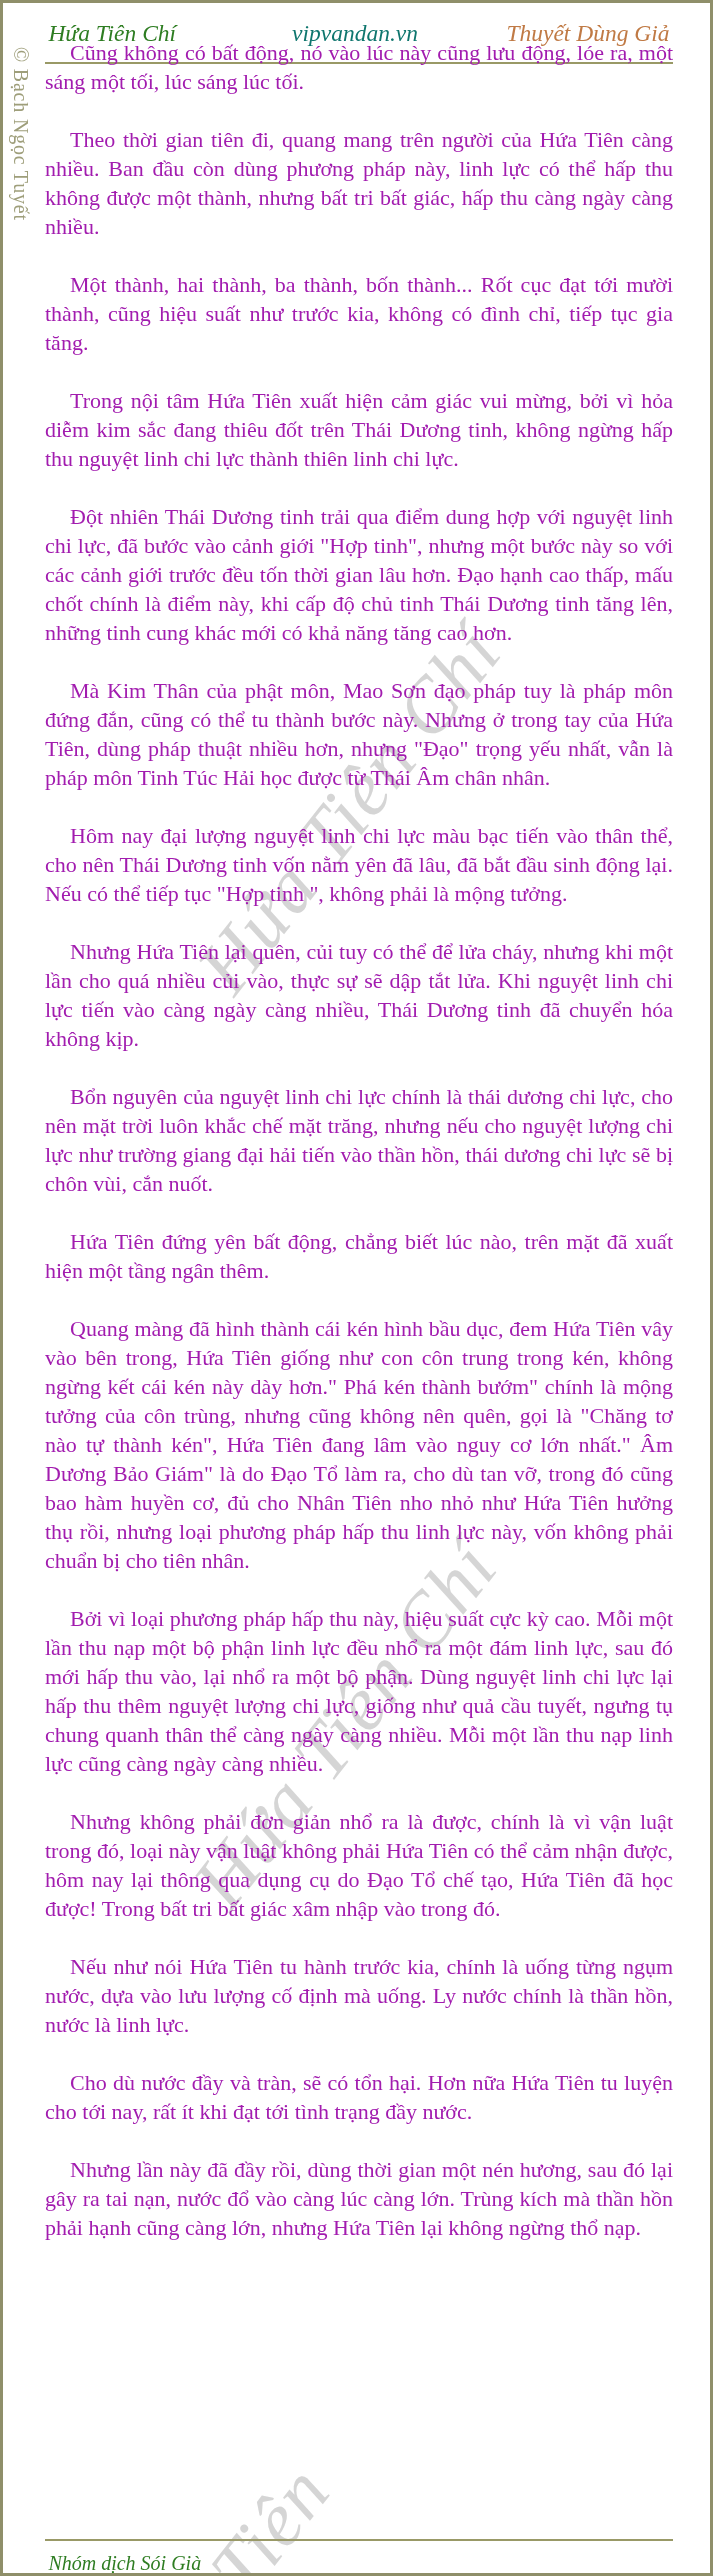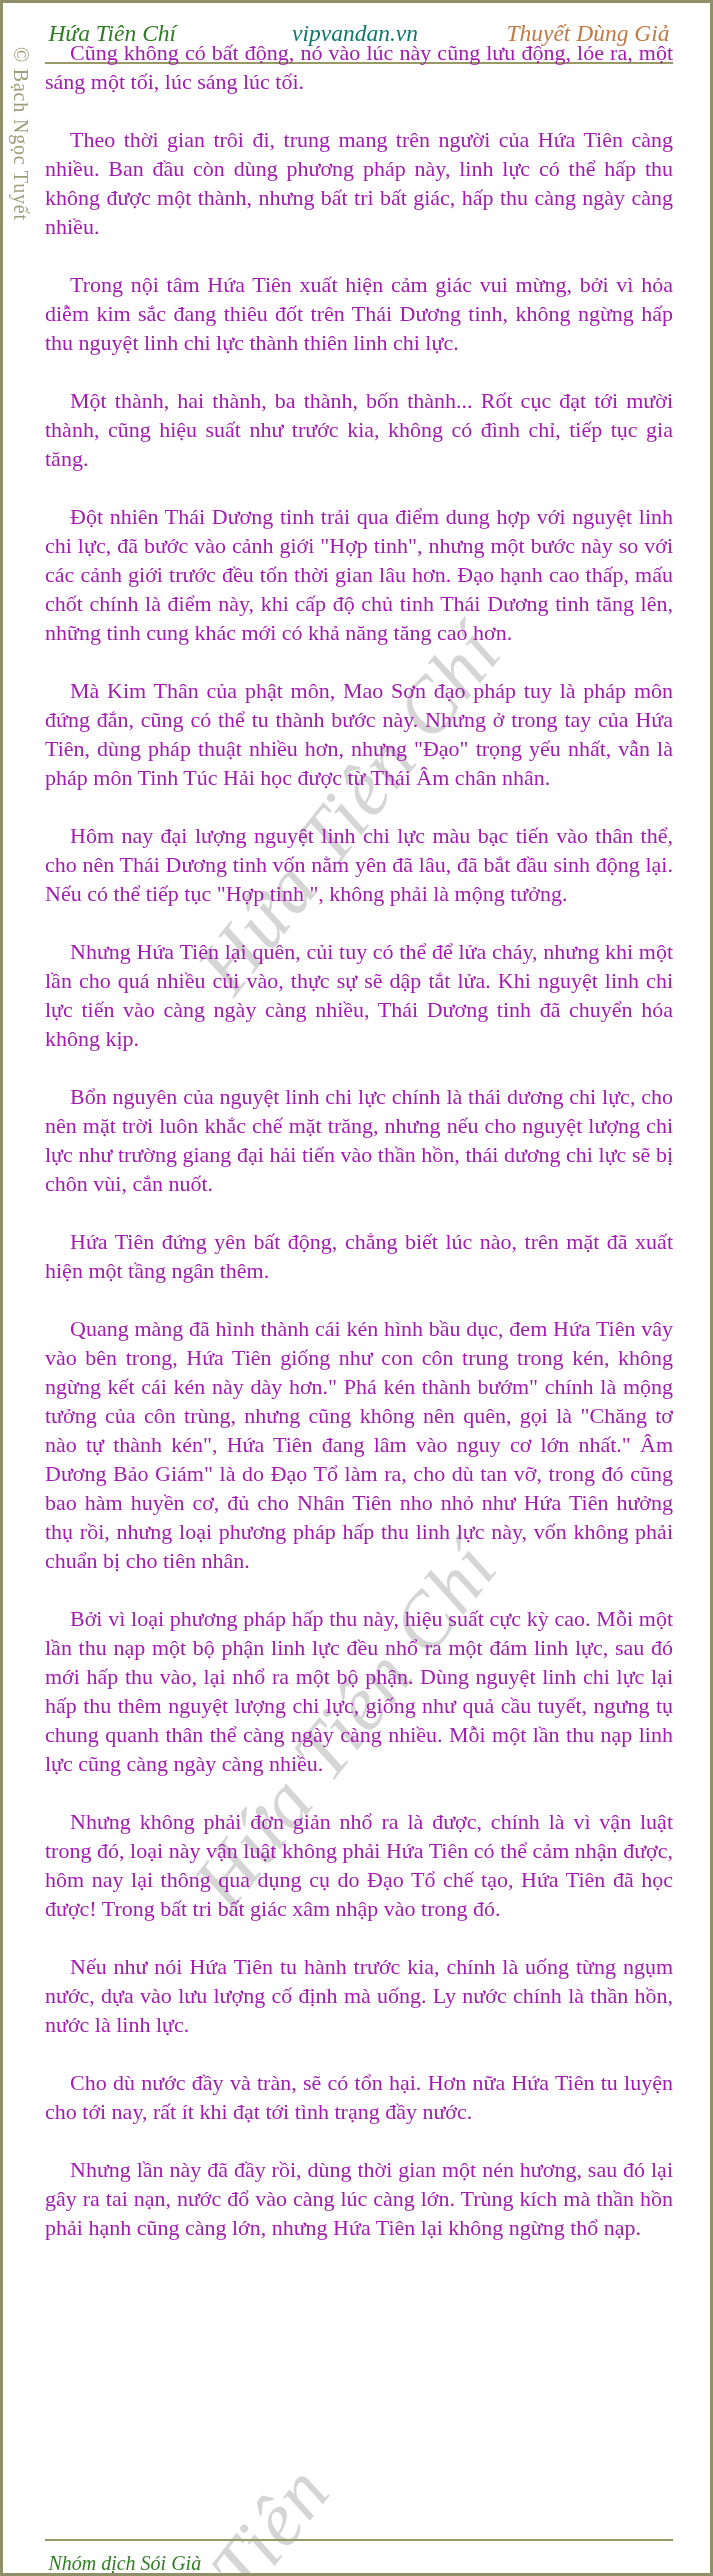--- a/index.html
+++ b/index.html
@@ -120,23 +120,23 @@
     <span class="hdr-center">vipvandan.vn</span>
     <span class="hdr-right">Thuyết Dùng Giả</span>
   </div>
 
   <div class="side-copyright">
     <span>© Bạch Ngọc Tuyết</span>
   </div>
 
   <div class="content">
     <p>Cũng không có bất động, nó vào lúc này cũng lưu động, lóe ra, một sáng một tối, lúc sáng lúc tối.</p>
-    <p>Theo thời gian trôi đi, trung mang trên người của Hứa Tiên càng nhiều. Ban đầu còn dùng phương pháp này, linh lực có thể hấp thu không được một thành, nhưng bất tri bất giác, hấp thu càng ngày càng nhiều.</p>
+    <p>Theo thời gian tiên đi, quang mang trên người của Hứa Tiên càng nhiều. Ban đầu còn dùng phương pháp này, linh lực có thể hấp thu không được một thành, nhưng bất tri bất giác, hấp thu càng ngày càng nhiều.</p>
+    <p>Một thành, hai thành, ba thành, bốn thành... Rốt cục đạt tới mười thành, cũng hiệu suất như trước kia, không có đình chỉ, tiếp tục gia tăng.</p>
     <p>Trong nội tâm Hứa Tiên xuất hiện cảm giác vui mừng, bởi vì hỏa diễm kim sắc đang thiêu đốt trên Thái Dương tinh, không ngừng hấp thu nguyệt linh chi lực thành thiên linh chi lực.</p>
-    <p>Một thành, hai thành, ba thành, bốn thành... Rốt cục đạt tới mười thành, cũng hiệu suất như trước kia, không có đình chỉ, tiếp tục gia tăng.</p>
     <p>Đột nhiên Thái Dương tinh trải qua điểm dung hợp với nguyệt linh chi lực, đã bước vào cảnh giới "Hợp tinh", nhưng một bước này so với các cảnh giới trước đều tốn thời gian lâu hơn. Đạo hạnh cao thấp, mấu chốt chính là điểm này, khi cấp độ chủ tinh Thái Dương tinh tăng lên, những tinh cung khác mới có khả năng tăng cao hơn.</p>
     <p>Mà Kim Thân của phật môn, Mao Sơn đạo pháp tuy là pháp môn đứng đắn, cũng có thể tu thành bước này. Nhưng ở trong tay của Hứa Tiên, dùng pháp thuật nhiều hơn, nhưng "Đạo" trọng yếu nhất, vẫn là pháp môn Tinh Túc Hải học được từ Thái Âm chân nhân.</p>
     <p>Hôm nay đại lượng nguyệt linh chi lực màu bạc tiến vào thân thể, cho nên Thái Dương tinh vốn nằm yên đã lâu, đã bắt đầu sinh động lại. Nếu có thể tiếp tục "Hợp tinh ", không phải là mộng tưởng.</p>
     <p>Nhưng Hứa Tiên lại quên, củi tuy có thể để lửa cháy, nhưng khi một lần cho quá nhiều củi vào, thực sự sẽ dập tắt lửa. Khi nguyệt linh chi lực tiến vào càng ngày càng nhiều, Thái Dương tinh đã chuyển hóa không kịp.</p>
     <p>Bổn nguyên của nguyệt linh chi lực chính là thái dương chi lực, cho nên mặt trời luôn khắc chế mặt trăng, nhưng nếu cho nguyệt lượng chi lực như trường giang đại hải tiến vào thần hồn, thái dương chi lực sẽ bị chôn vùi, cắn nuốt.</p>
     <p>Hứa Tiên đứng yên bất động, chẳng biết lúc nào, trên mặt đã xuất hiện một tầng ngân thêm.</p>
     <p>Quang màng đã hình thành cái kén hình bầu dục, đem Hứa Tiên vây vào bên trong, Hứa Tiên giống như con côn trung trong kén, không ngừng kết cái kén này dày hơn." Phá kén thành bướm" chính là mộng tưởng của côn trùng, nhưng cũng không nên quên, gọi là "Chăng tơ nào tự thành kén", Hứa Tiên đang lâm vào nguy cơ lớn nhất." Âm Dương Bảo Giám" là do Đạo Tổ làm ra, cho dù tan vỡ, trong đó cũng bao hàm huyền cơ, đủ cho Nhân Tiên nho nhỏ như Hứa Tiên hưởng thụ rồi, nhưng loại phương pháp hấp thu linh lực này, vốn không phải chuẩn bị cho tiên nhân.</p>
     <p>Bởi vì loại phương pháp hấp thu này, hiệu suất cực kỳ cao. Mỗi một lần thu nạp một bộ phận linh lực đều nhổ ra một đám linh lực, sau đó mới hấp thu vào, lại nhổ ra một bộ phận. Dùng nguyệt linh chi lực lại hấp thu thêm nguyệt lượng chi lực, giống như quả cầu tuyết, ngưng tụ chung quanh thân thể càng ngày càng nhiều. Mỗi một lần thu nạp linh lực cũng càng ngày càng nhiều.</p>
     <p>Nhưng không phải đơn giản nhổ ra là được, chính là vì vận luật trong đó, loại này vận luật không phải Hứa Tiên có thể cảm nhận được, hôm nay lại thông qua dụng cụ do Đạo Tổ chế tạo, Hứa Tiên đã học được! Trong bất tri bất giác xâm nhập vào trong đó.</p>
     <p>Nếu như nói Hứa Tiên tu hành trước kia, chính là uống từng ngụm nước, dựa vào lưu lượng cố định mà uống. Ly nước chính là thần hồn, nước là linh lực.</p>

